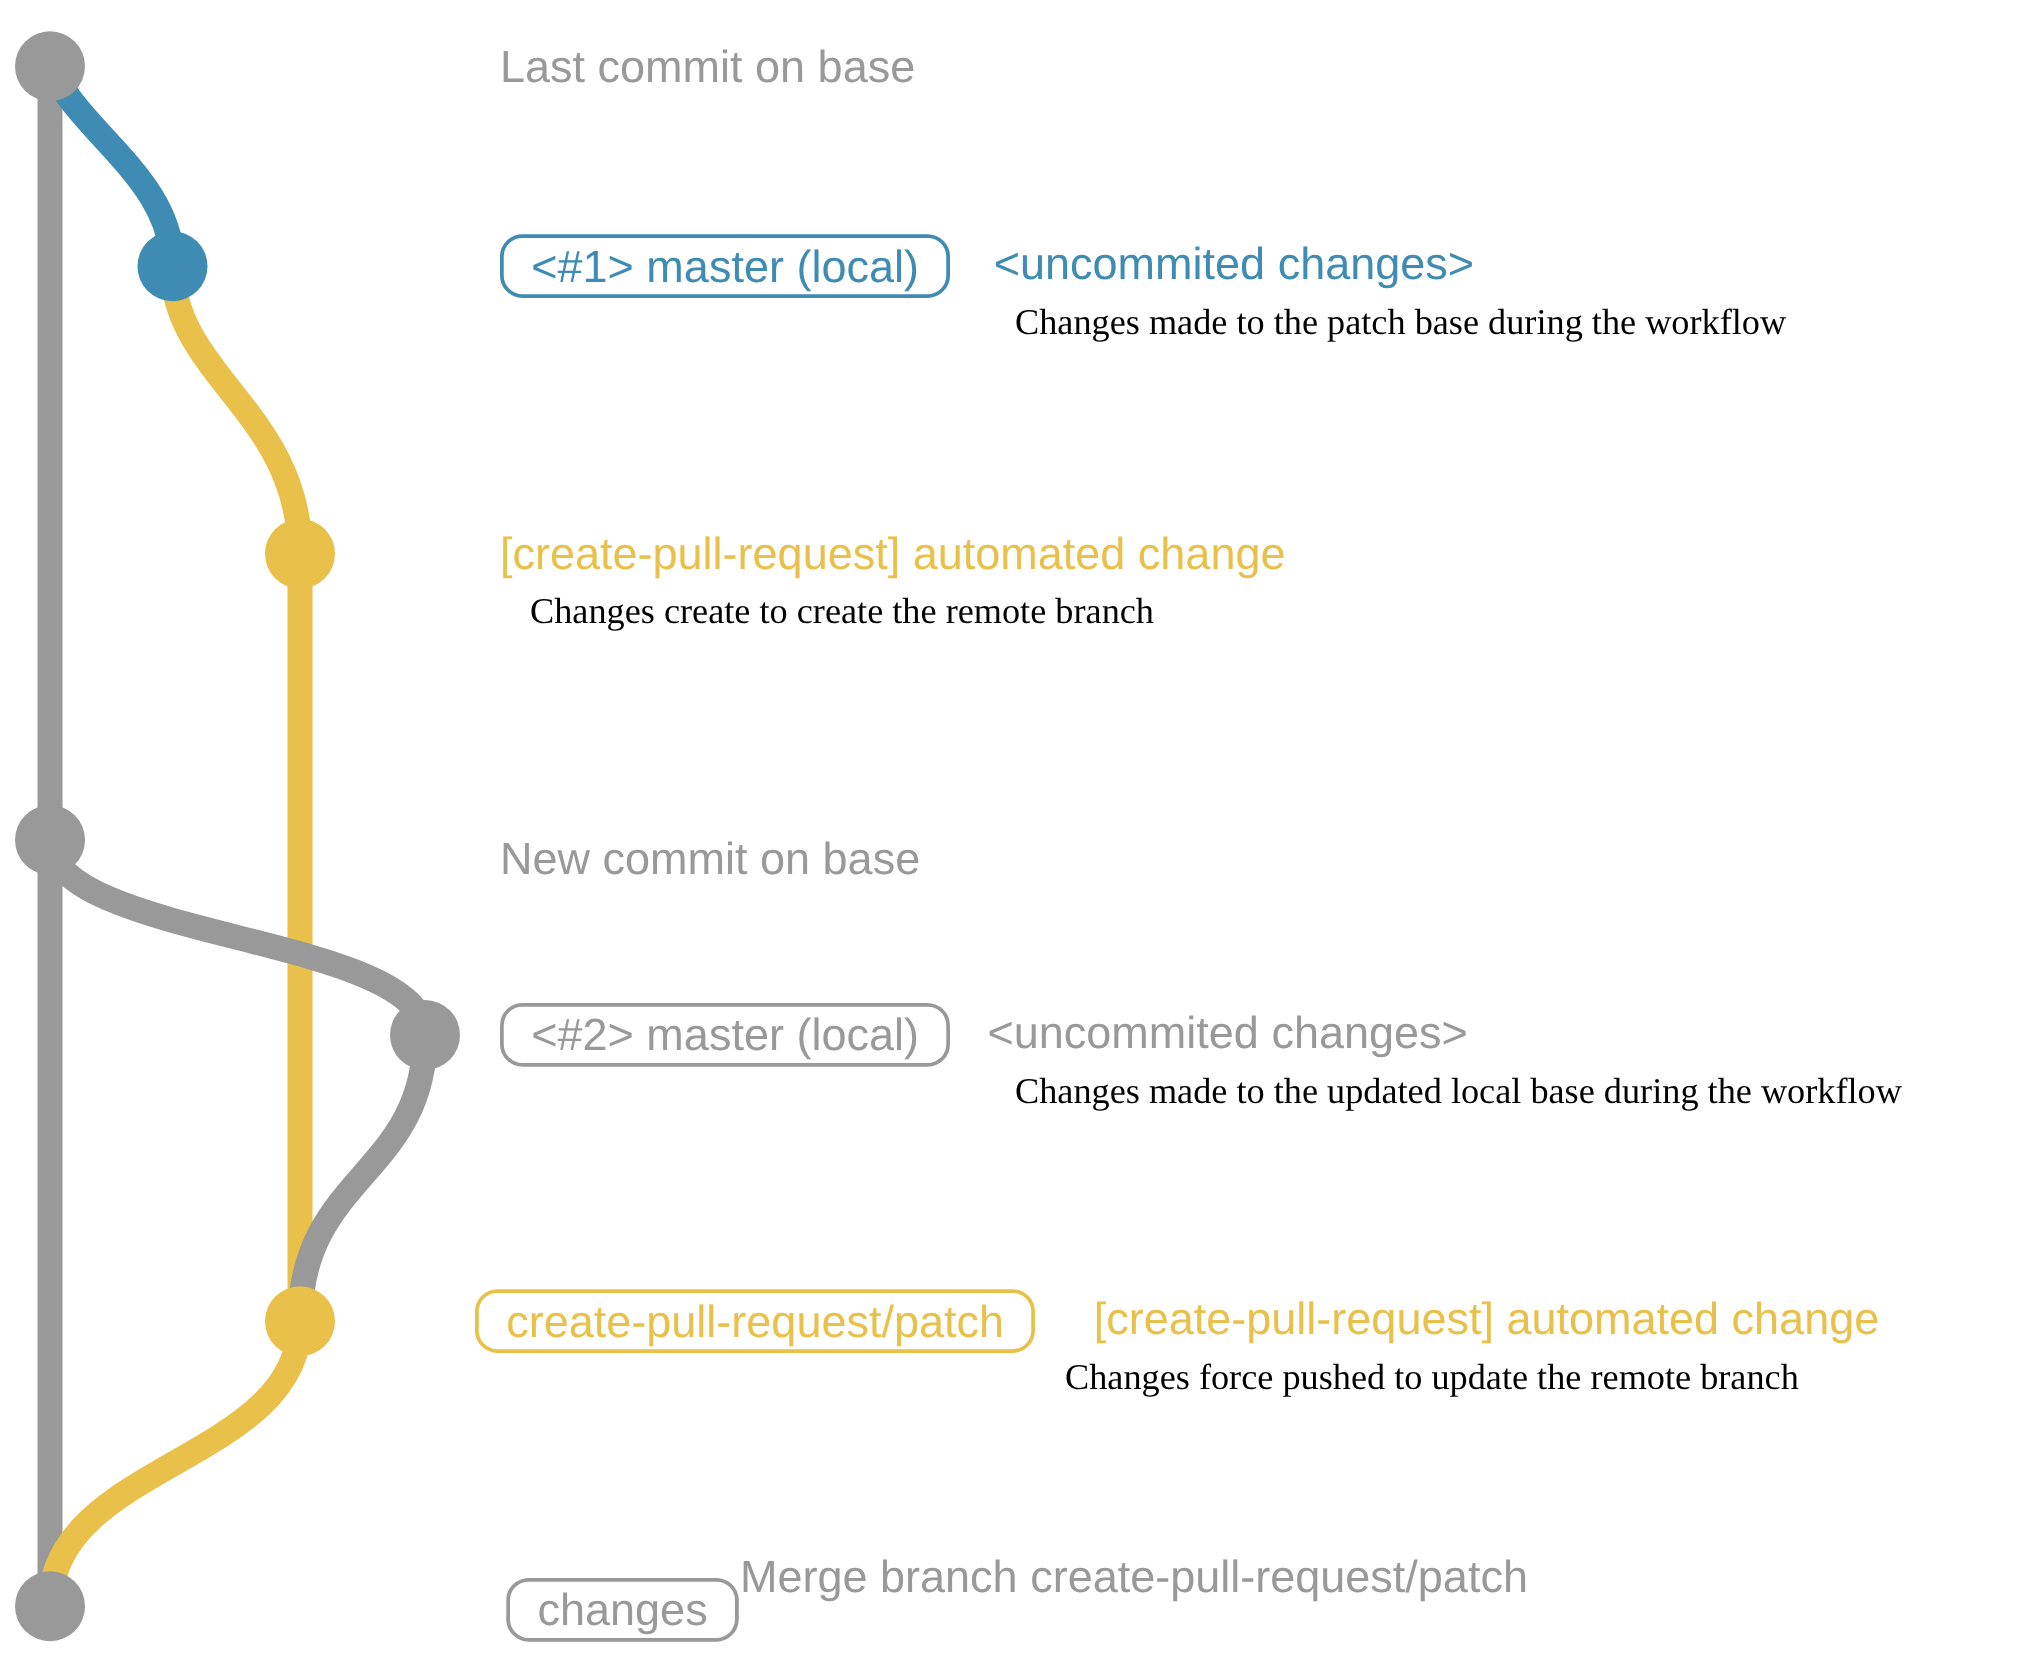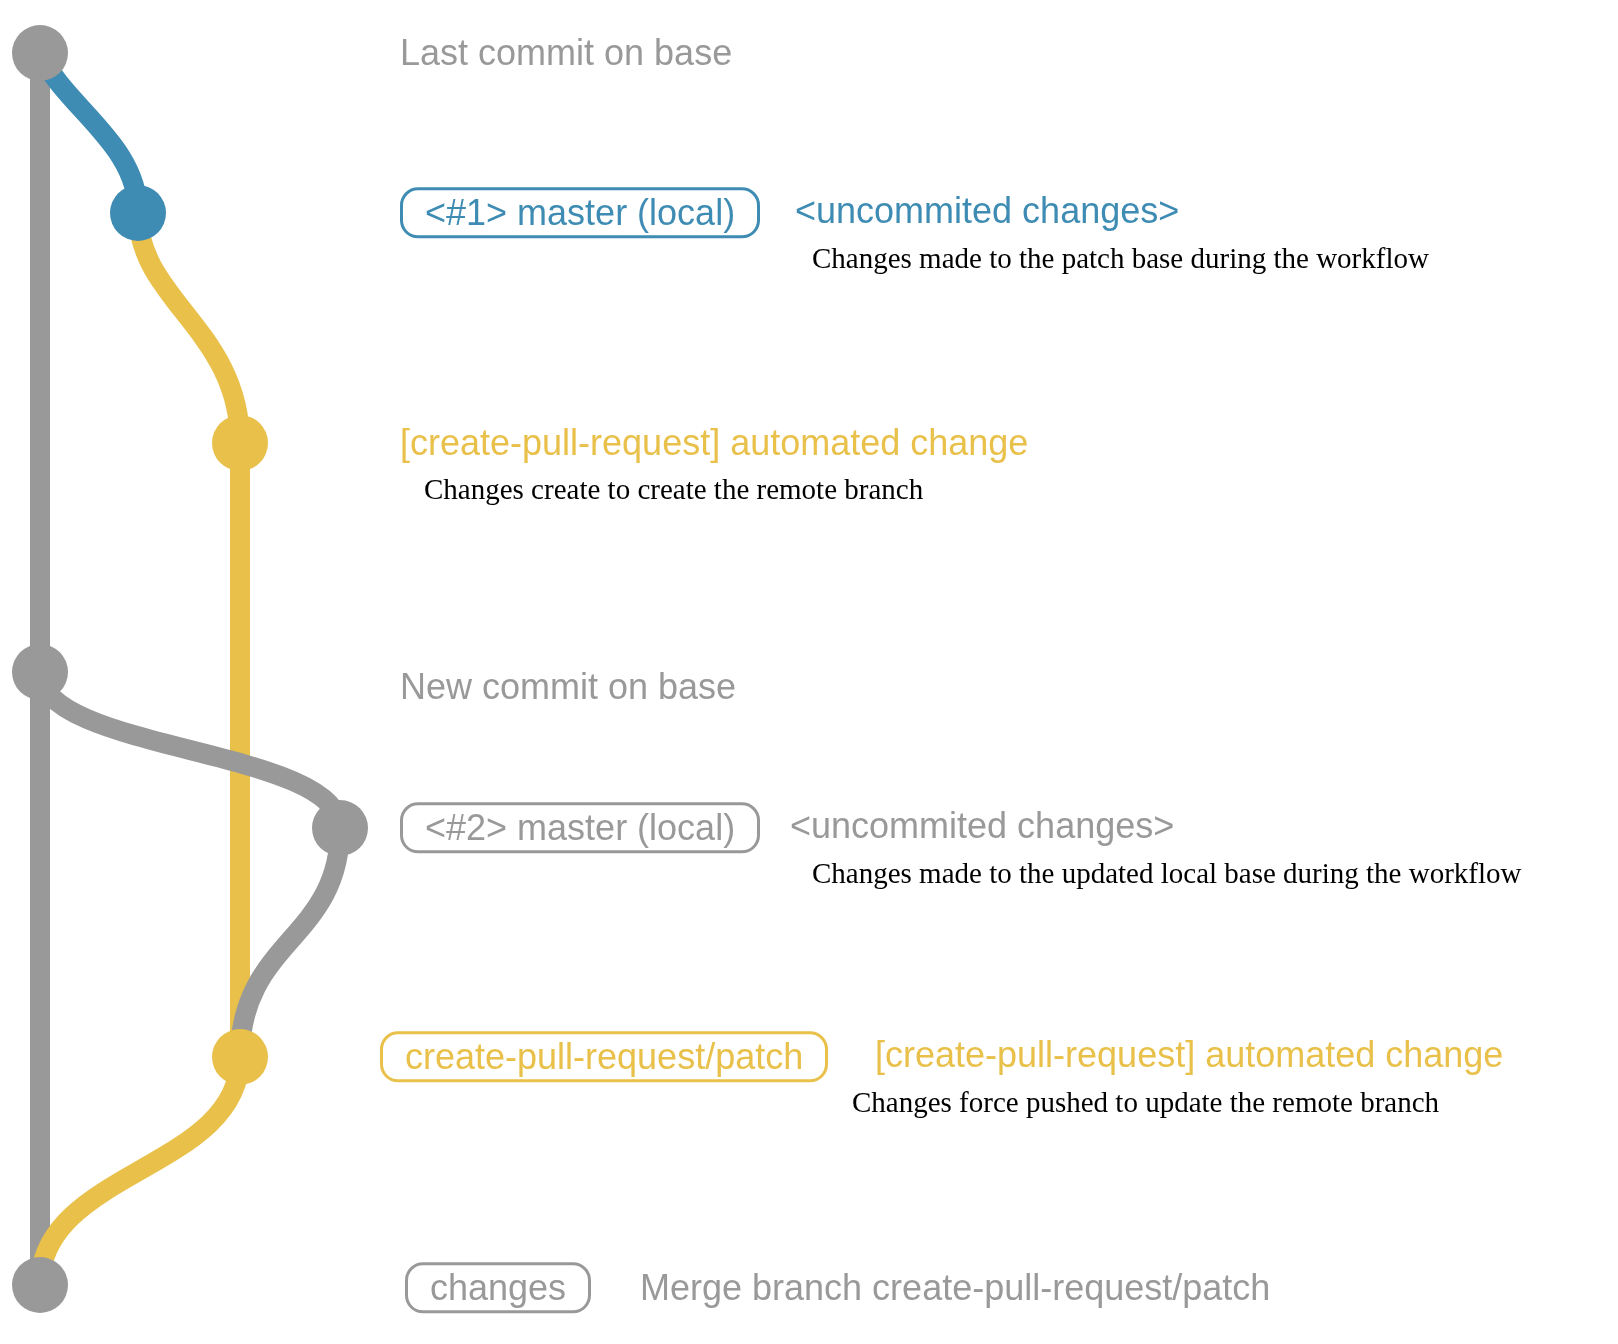--- a/index.html
+++ b/index.html
@@ -75,13 +75,13 @@
 
 <div class="badge c-gray" style="left:400px; top:828px;">&lt;#2&gt; master (local)</div>
 <div class="lbl c-gray" style="left:790px; top:826px;">&lt;uncommited changes&gt;</div>
 <div class="serif" style="left:812px; top:874px;text-align:center;">Changes made to the updated local base during the workflow</div>
 
 <div class="badge c-yellow" style="left:380px; top:1057px;">create-pull-request/patch</div>
 <div class="lbl c-yellow" style="left:875px; top:1055px;">[create-pull-request] automated change</div>
 <div class="serif" style="left:852px; top:1103px;font-family:Liberation Serif, serif;">Changes force pushed to update the remote branch</div>
 
 <div class="badge c-gray" style="left:405px; top:1288px;">changes</div>
-<div class="lbl c-gray" style="left:592px; top:1288px;margin-left:48px;">Merge branch create-pull-request/patch</div>
+<div class="lbl c-gray" style="left:592px; top:1261px;">Merge branch create-pull-request/patch</div>
 
 </body></html>

